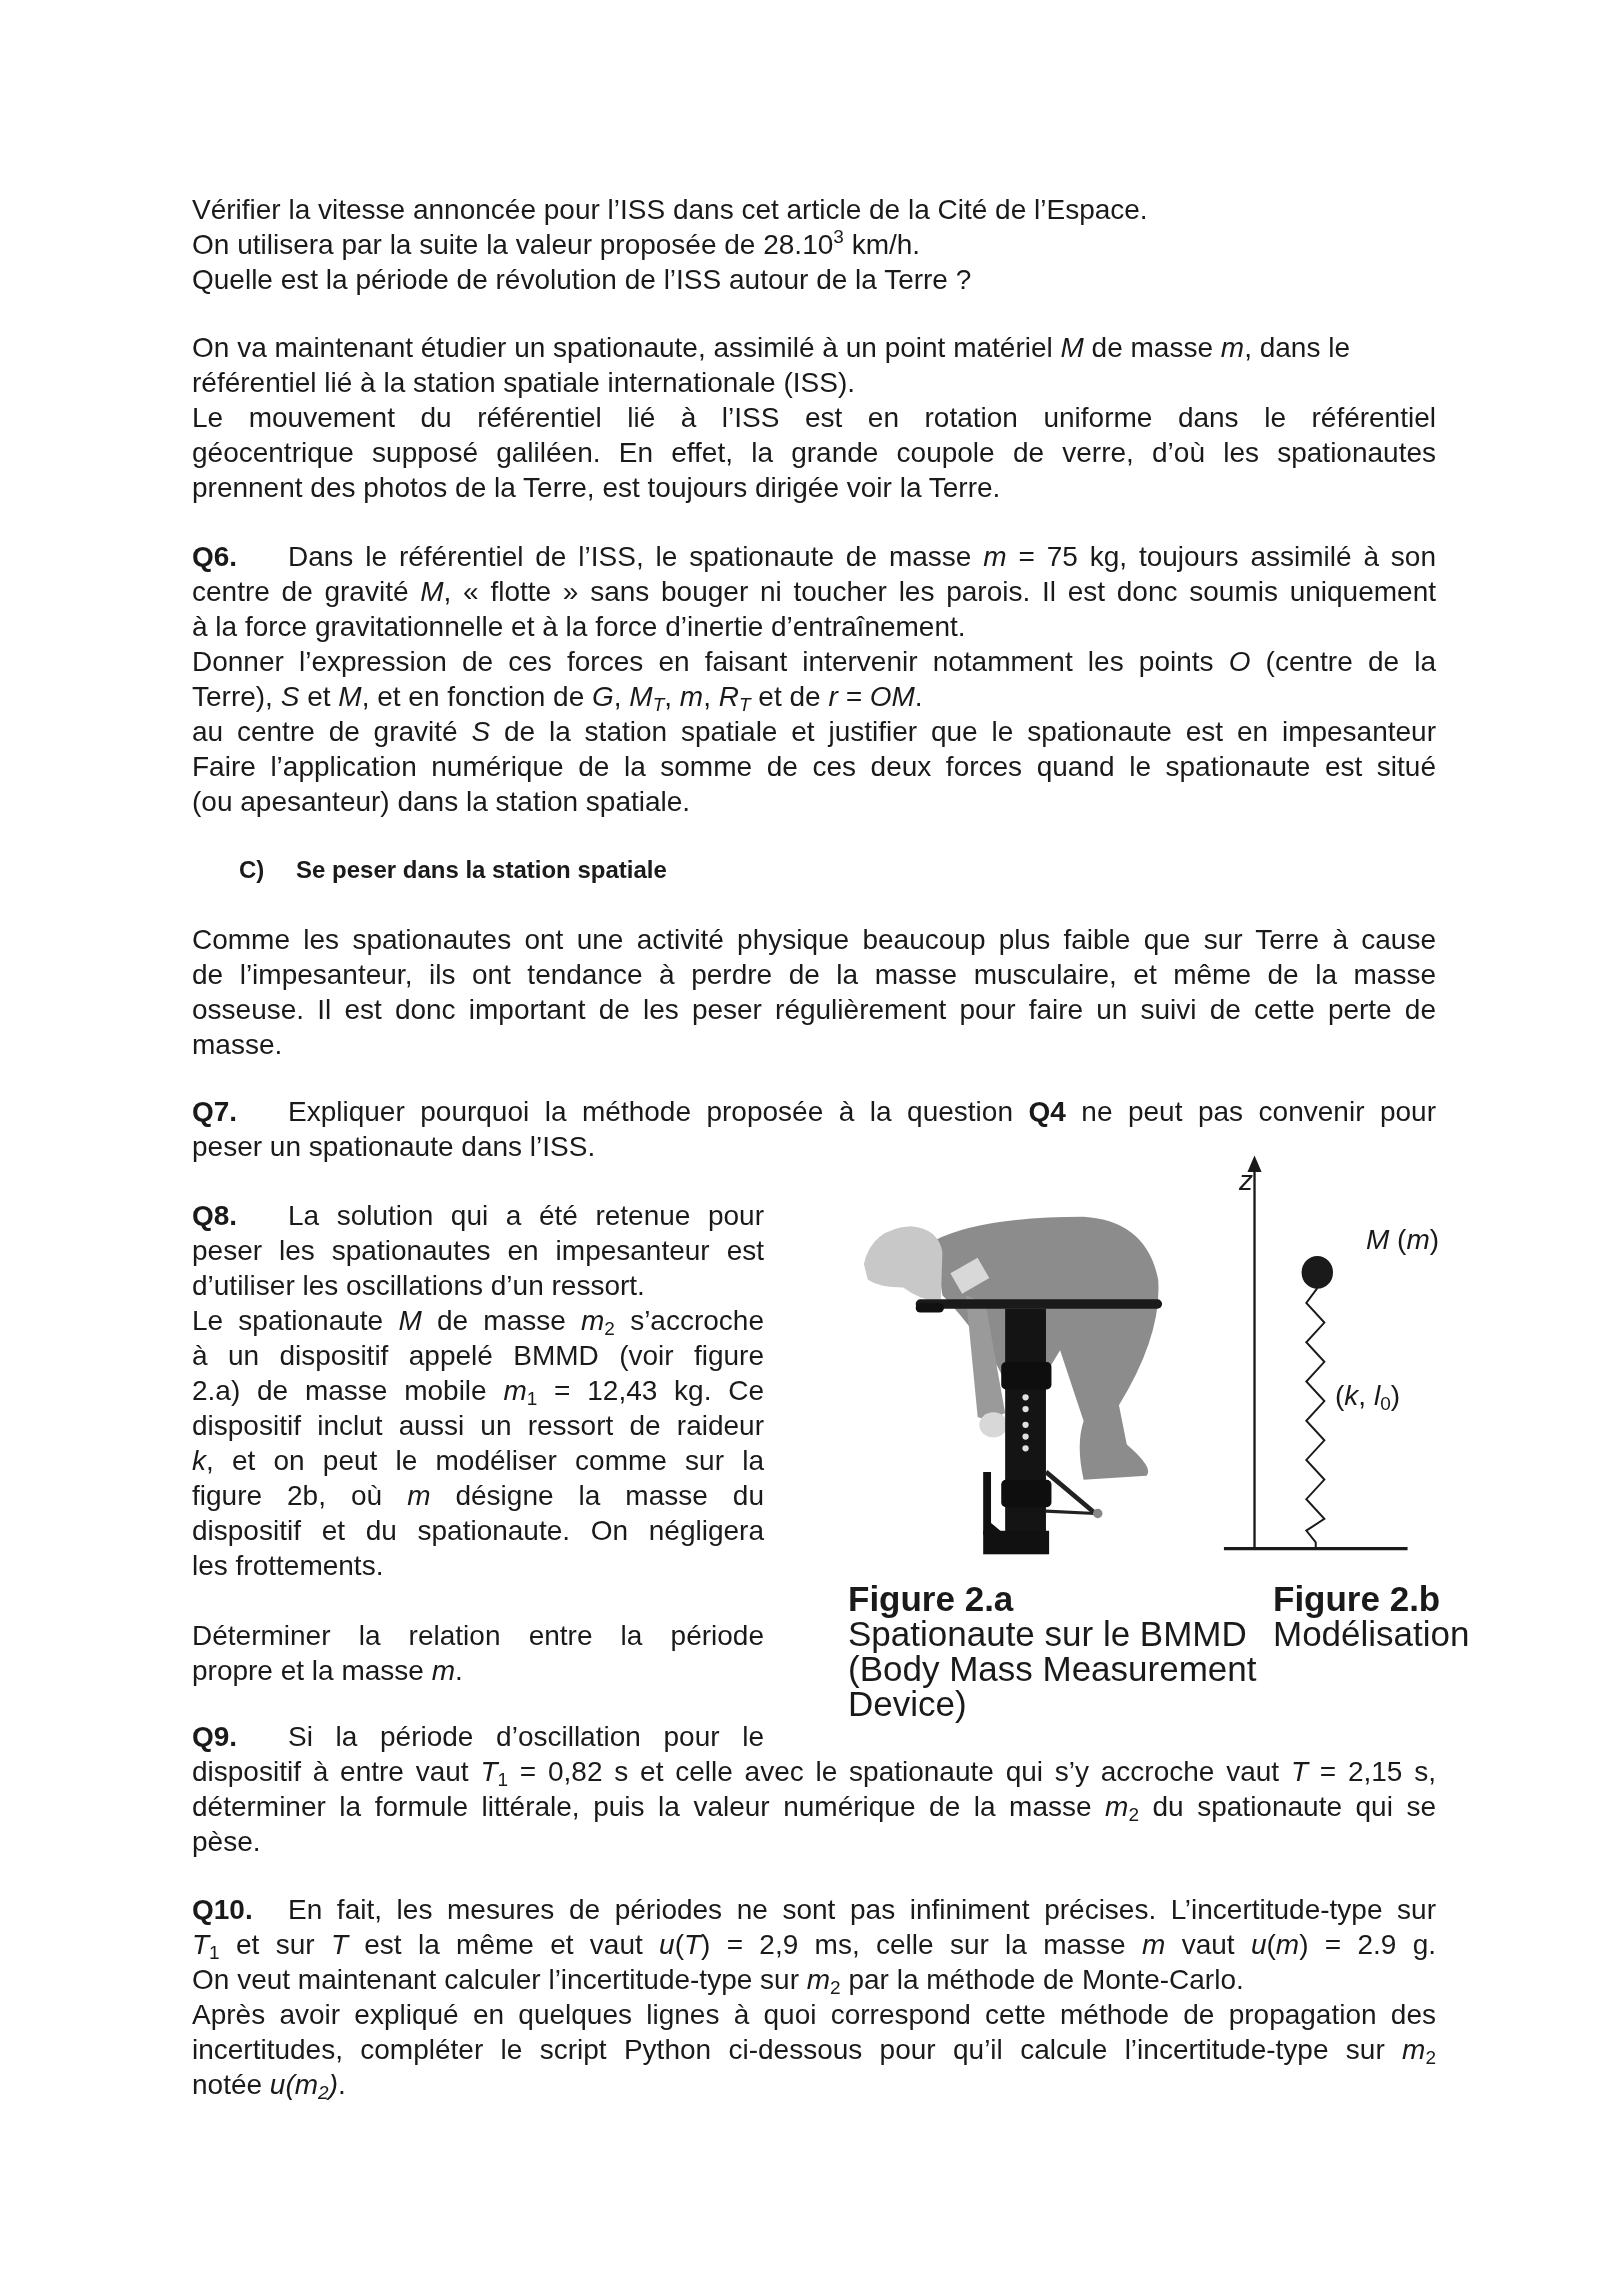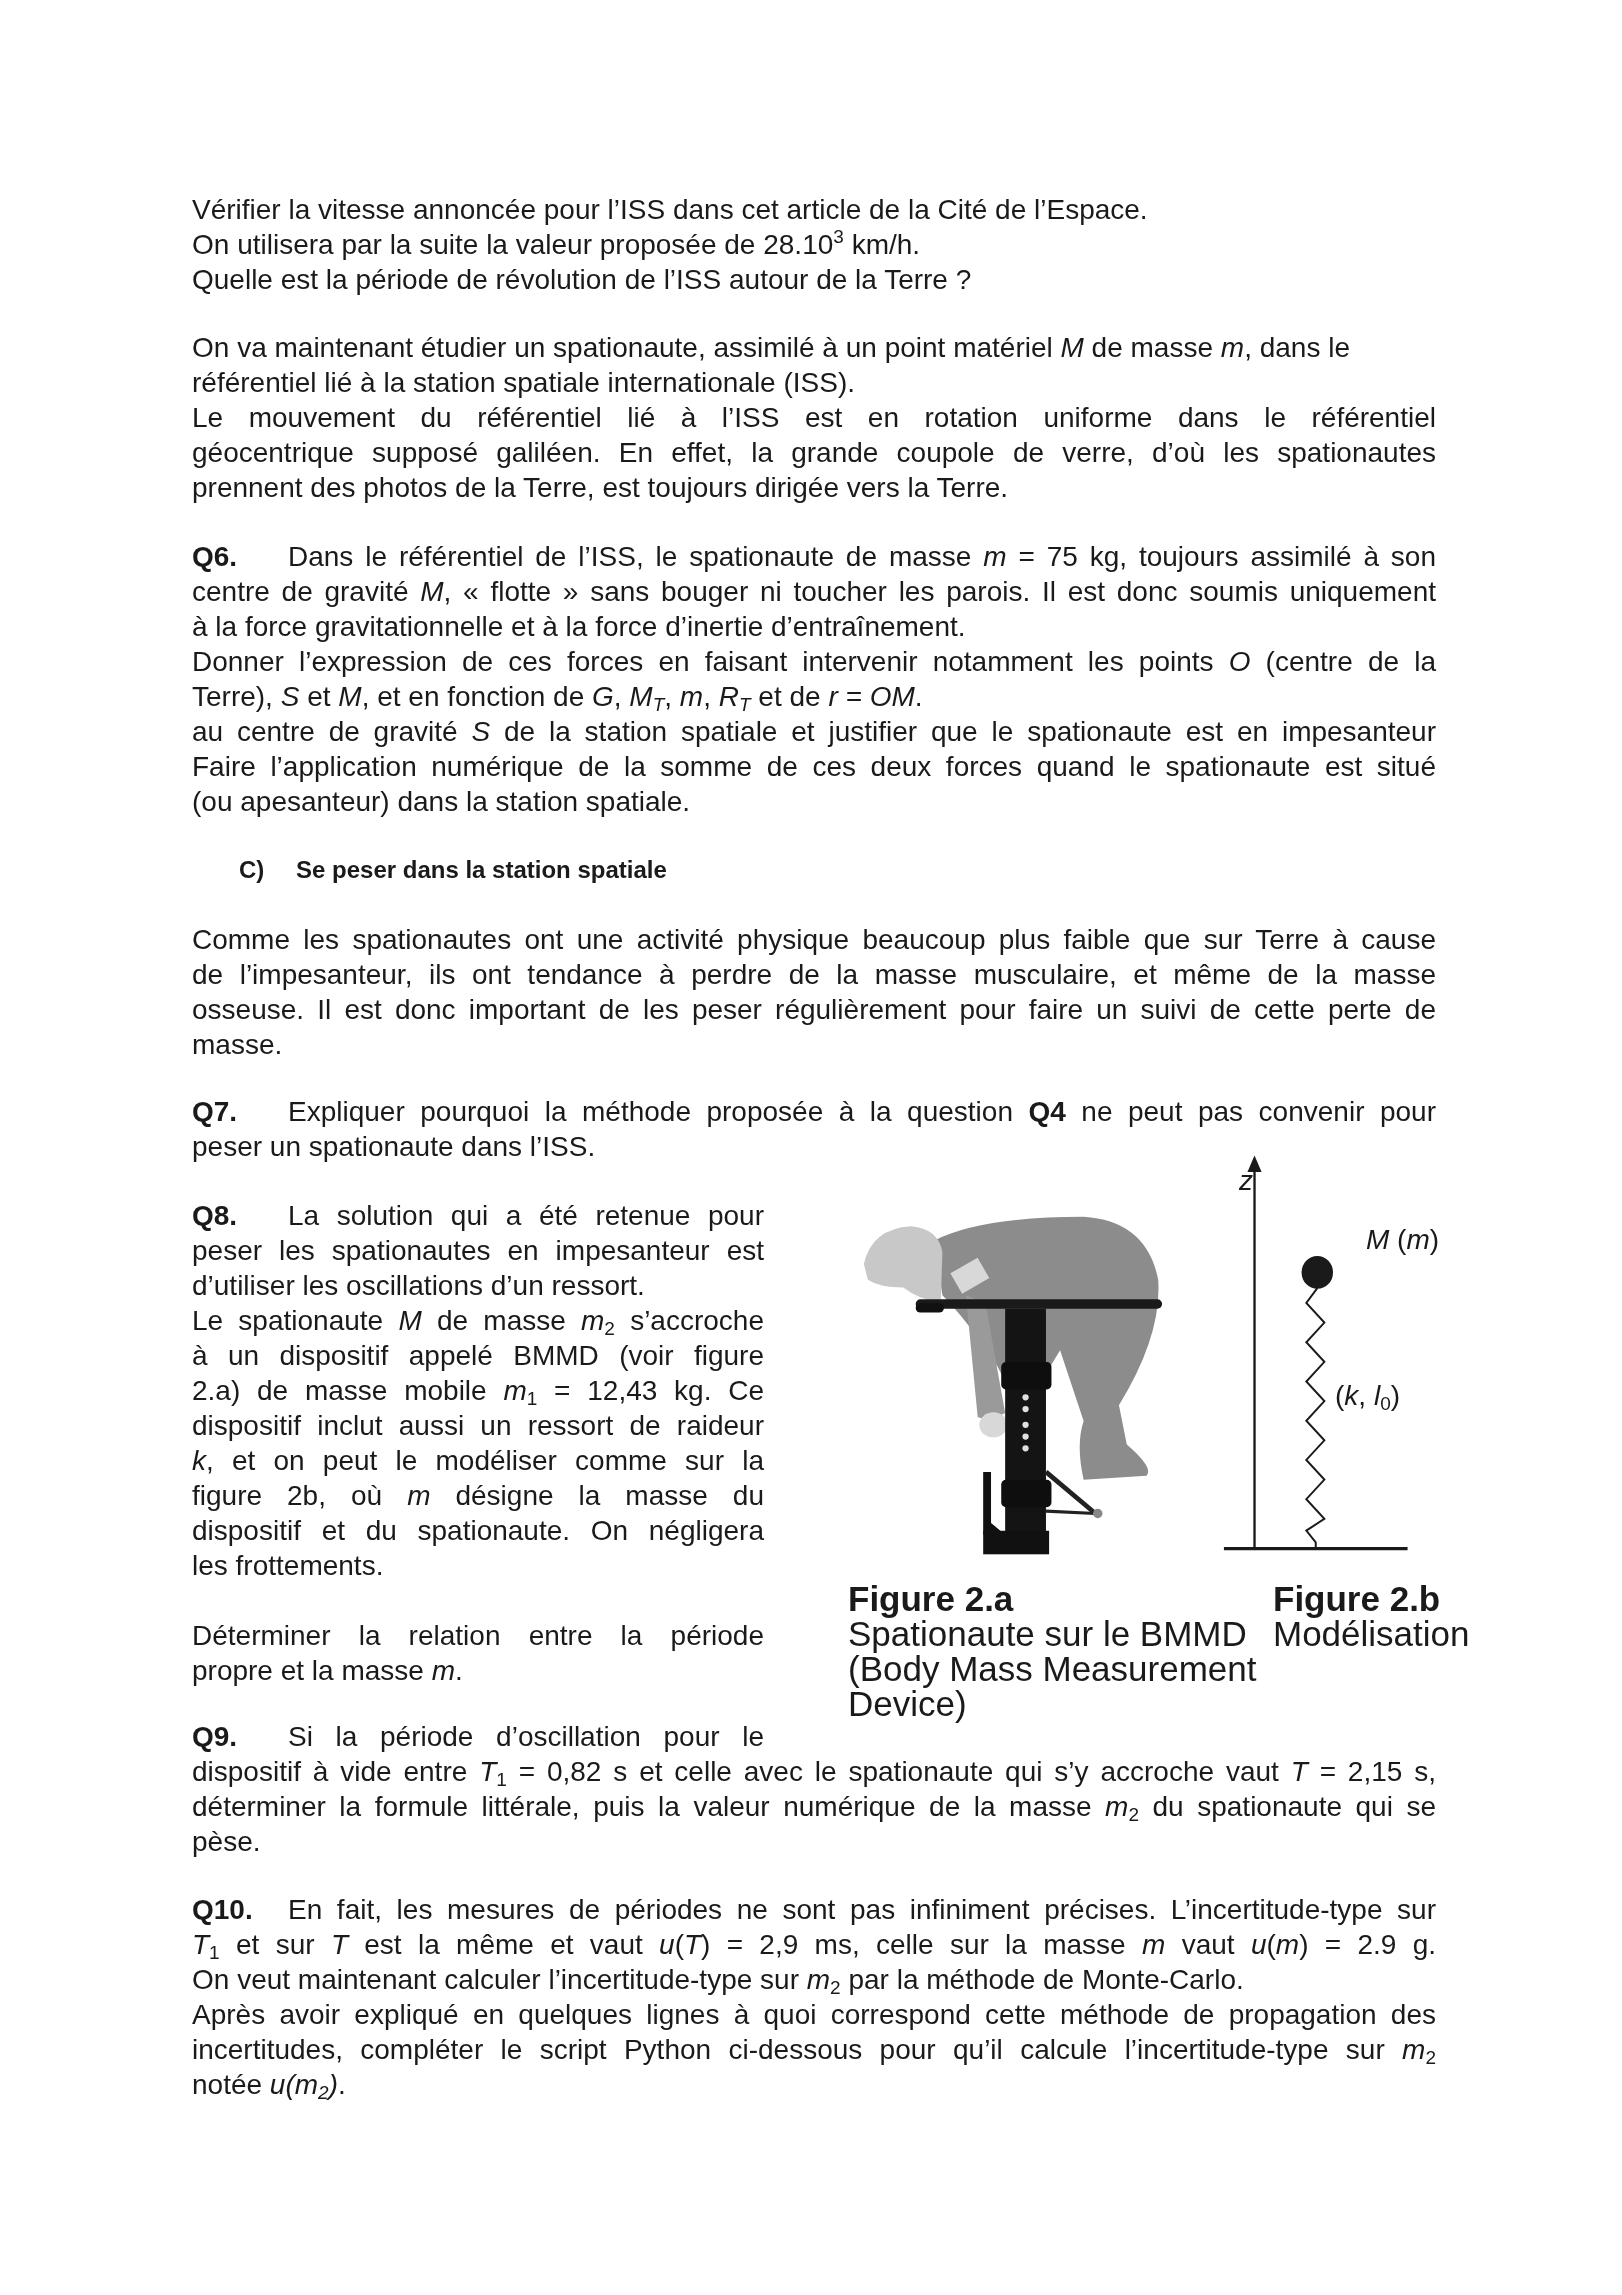--- a/index.html
+++ b/index.html
@@ -33,21 +33,21 @@
     <span class="line">Vérifier la vitesse annoncée pour l’ISS dans cet article de la Cité de l’Espace.</span>
     <span class="line"><span>On utilisera par la suite la valeur proposée de 28.10</span><sup>3</sup><span> km/h.</span></span>
     <span class="line">Quelle est la période de révolution de l’ISS autour de la Terre ?</span>
   </div>
 
   <div class="para" style="top:330px;">
     <span class="line"><span>On va maintenant étudier un spationaute, assimilé à un point matériel </span><i>M</i><span> de masse </span><i>m</i><span>, dans le</span></span>
     <span class="line">référentiel lié à la station spatiale internationale (ISS).</span>
     <span class="jline">Le mouvement du référentiel lié à l’ISS est en rotation uniforme dans le référentiel</span>
     <span class="jline">géocentrique supposé galiléen. En effet, la grande coupole de verre, d’où les spationautes</span>
-    <span class="line">prennent des photos de la Terre, est toujours dirigée vers la Terre.</span>
+    <span class="line">prennent des photos de la Terre, est toujours dirigée voir la Terre.</span>
   </div>
 
   <div class="para" style="top:539px;">
     <span class="jline"><b class="qlabel">Q6.</b><span>Dans le référentiel de l’ISS, le spationaute de masse </span><i>m</i><span> = 75 kg, toujours assimilé à son</span></span>
     <span class="jline"><span>centre de gravité </span><i>M</i><span>, « flotte » sans bouger ni toucher les parois. Il est donc soumis uniquement</span></span>
     <span class="line">à la force gravitationnelle et à la force d’inertie d’entraînement.</span>
     <span class="jline"><span>Donner l’expression de ces forces en faisant intervenir notamment les points </span><i>O</i><span> (centre de la</span></span>
     <span class="line"><span>Terre), </span><i>S</i><span> et </span><i>M</i><span>, et en fonction de </span><i>G</i><span>, </span><i>M</i><sub><i>T</i></sub><span>, </span><i>m</i><span>, </span><i>R</i><sub><i>T</i></sub><span> et de </span><i>r = OM</i><span>.</span></span>
     <span class="jline"><span>au centre de gravité </span><i>S</i><span> de la station spatiale et justifier que le spationaute est en impesanteur</span></span>
     <span class="jline">Faire l’application numérique de la somme de ces deux forces quand le spationaute est situé</span>
@@ -144,21 +144,21 @@
   </div>
   <div class="figcap" style="left:1273px; top:1581px;">
     <span class="line ttl">Figure 2.b</span>
     <span class="line">Modélisation</span>
   </div>
 
   <div class="leftcol" style="top:1719px;">
     <span class="jline"><b class="qlabel">Q9.</b><span>Si la période d’oscillation pour le</span></span>
   </div>
   <div class="para" style="top:1754px;">
-    <span class="jline"><span>dispositif à vide entre </span><i>T</i><sub>1</sub><span> = 0,82 s et celle avec le spationaute qui s’y accroche vaut </span><i>T</i><span> = 2,15 s,</span></span>
+    <span class="jline"><span>dispositif à entre vaut </span><i>T</i><sub>1</sub><span> = 0,82 s et celle avec le spationaute qui s’y accroche vaut </span><i>T</i><span> = 2,15 s,</span></span>
     <span class="jline"><span>déterminer la formule littérale, puis la valeur numérique de la masse </span><i>m</i><sub>2</sub><span> du spationaute qui se</span></span>
     <span class="line">pèse.</span>
   </div>
 
   <div class="para" style="top:1892px;">
     <span class="jline"><b class="qlabel">Q10.</b><span>En fait, les mesures de périodes ne sont pas infiniment précises. L’incertitude-type sur</span></span>
     <span class="jline"><i>T</i><sub>1</sub><span> et sur </span><i>T</i><span> est la même et vaut </span><i>u</i><span>(</span><i>T</i><span>) = 2,9 ms, celle sur la masse </span><i>m</i><span> vaut </span><i>u</i><span>(</span><i>m</i><span>) = 2.9 g.</span></span>
     <span class="line"><span>On veut maintenant calculer l’incertitude-type sur </span><i>m</i><sub>2</sub><span> par la méthode de Monte-Carlo.</span></span>
     <span class="jline">Après avoir expliqué en quelques lignes à quoi correspond cette méthode de propagation des</span>
     <span class="jline"><span>incertitudes, compléter le script Python ci-dessous pour qu’il calcule l’incertitude-type sur </span><i>m</i><sub>2</sub></span>

